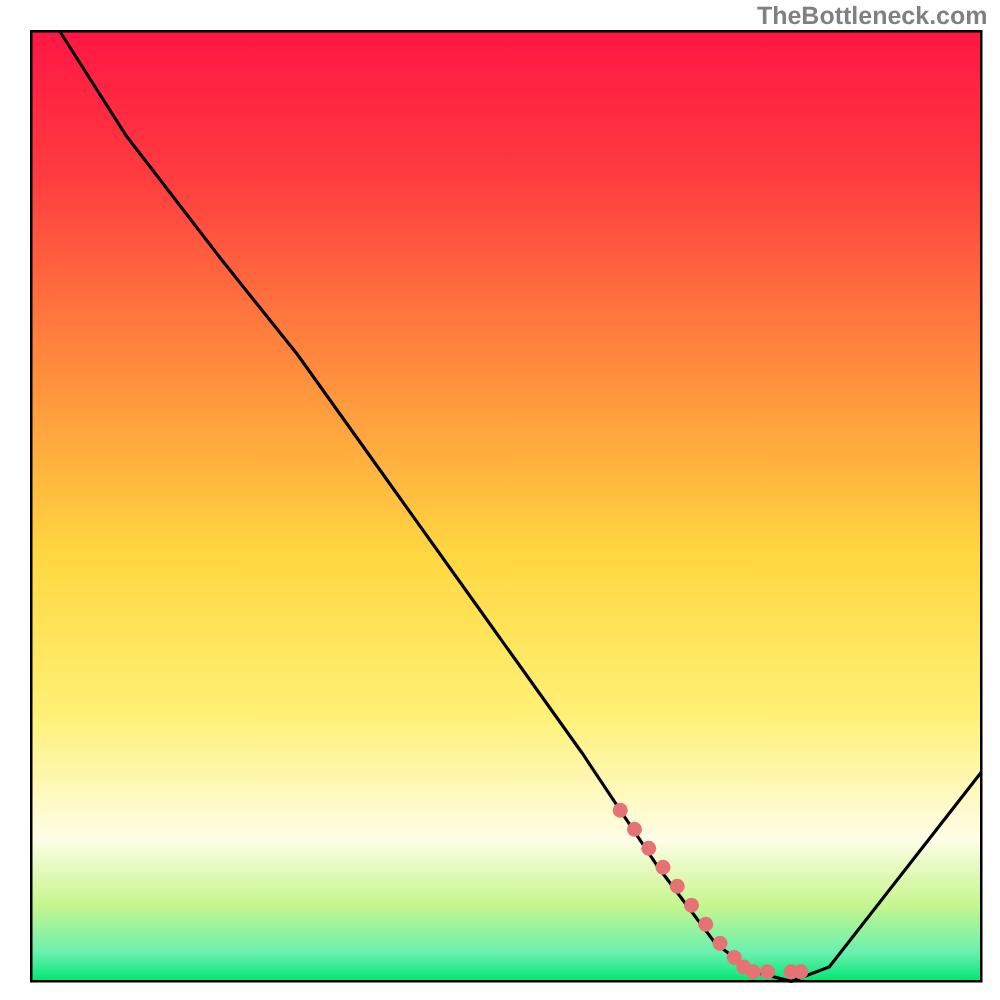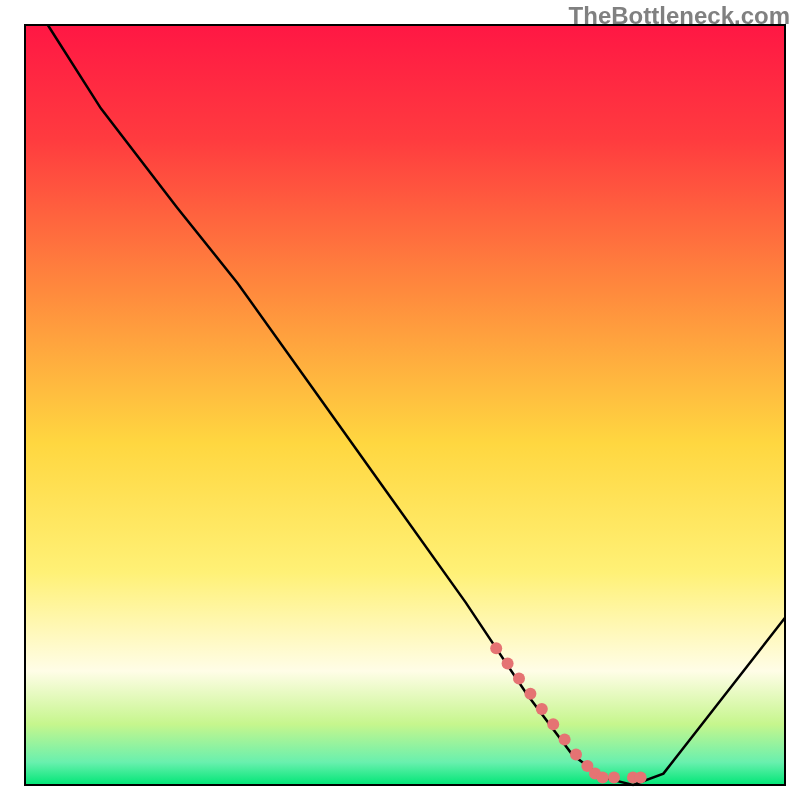--- a/index.html
+++ b/index.html
@@ -13,21 +13,21 @@
   .container {
     position: relative;
     width: 800px;
     height: 800px;
   }
   .watermark {
     position: absolute;
     top: 2px;
     right: 10px;
     color: #808080;
-    font-size: 24px;
+    font-size: 20px;
     font-weight: bold;
     z-index: 10;
   }
   svg {
     display: block;
   }
 </style>
 </head>
 <body>
 

